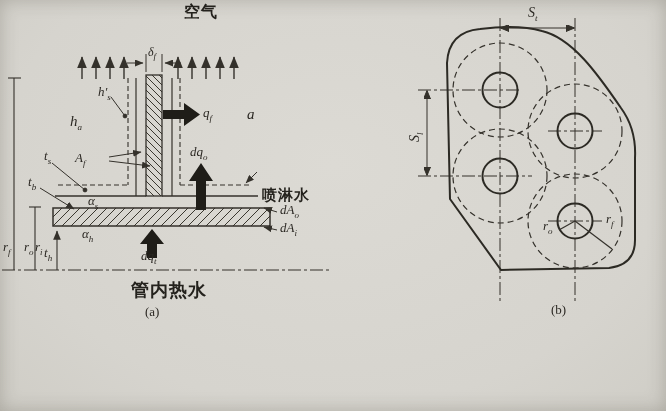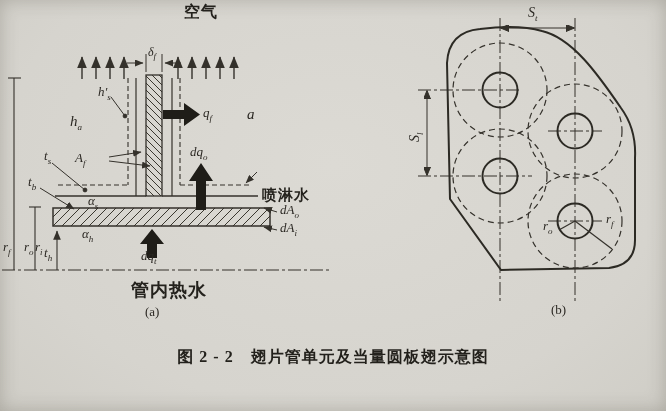--- a/index.html
+++ b/index.html
@@ -266,16 +266,15 @@
   <div class="lbl" style="left:543px;top:219px">
     <span>r</span><sub>o</sub>
   </div>
 
   <div class="lbl" style="left:606px;top:212px">
     <span>r</span><sub>f</sub>
   </div>
 
   <div class="lbl plain" style="left:551px;top:303px">(b)</div>
 
-  <div class="caption cap1">图 2 - 2　翅片管单元及当量圆板翅示意图</div>
 
 
 </div>
 
 </body></html>

